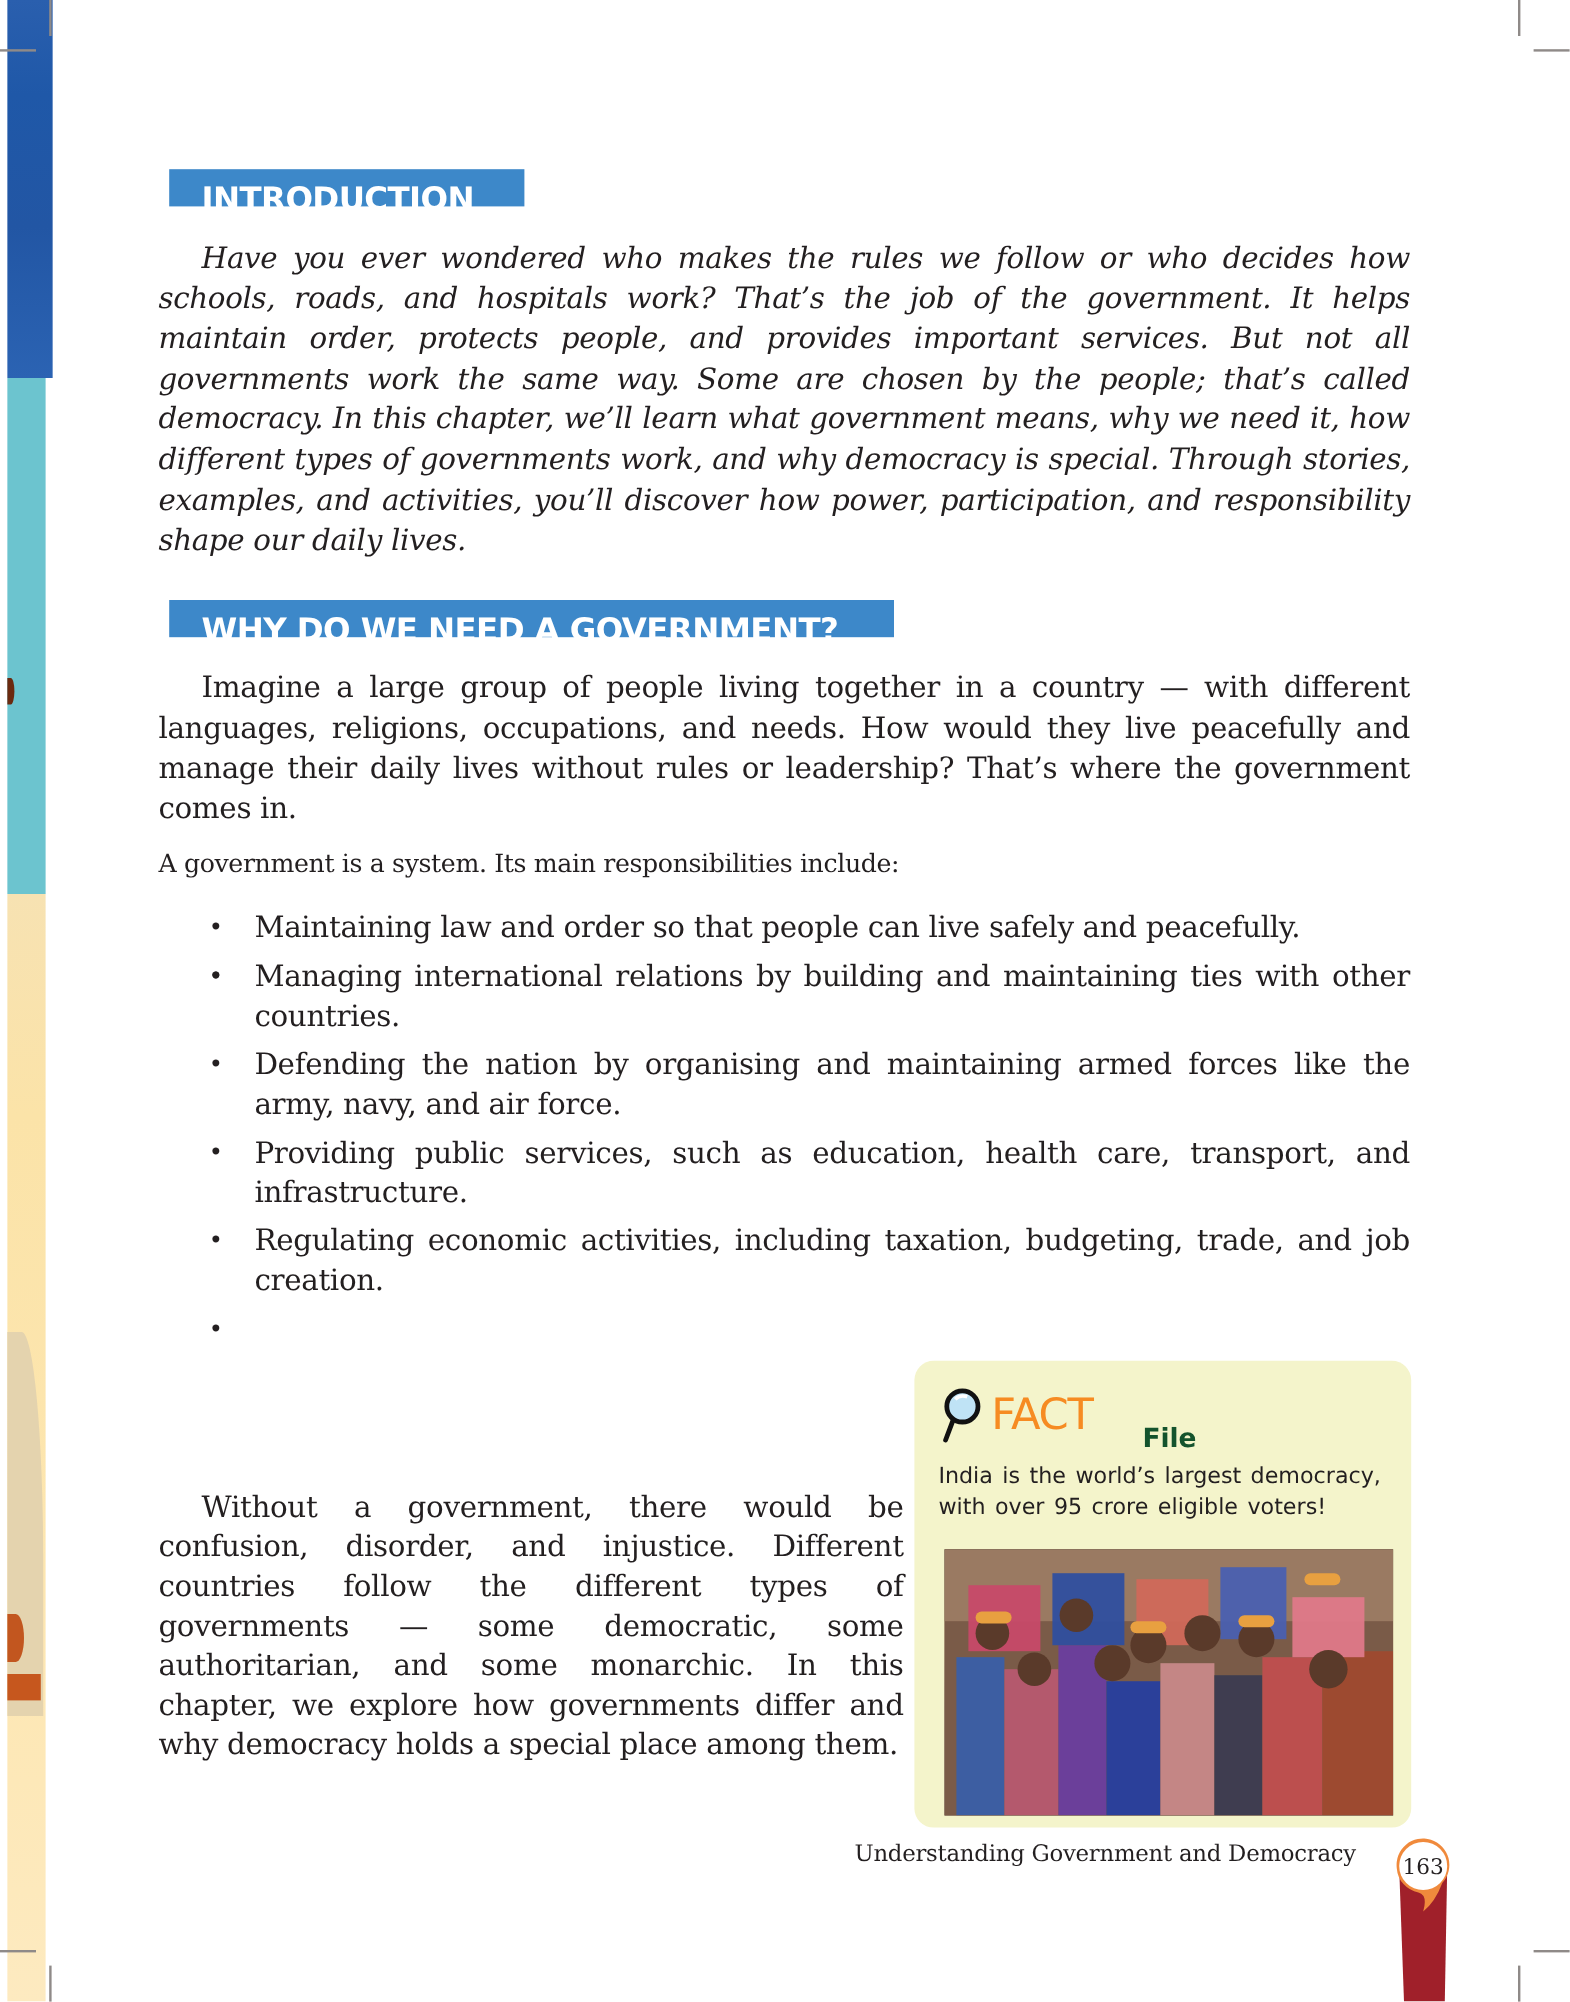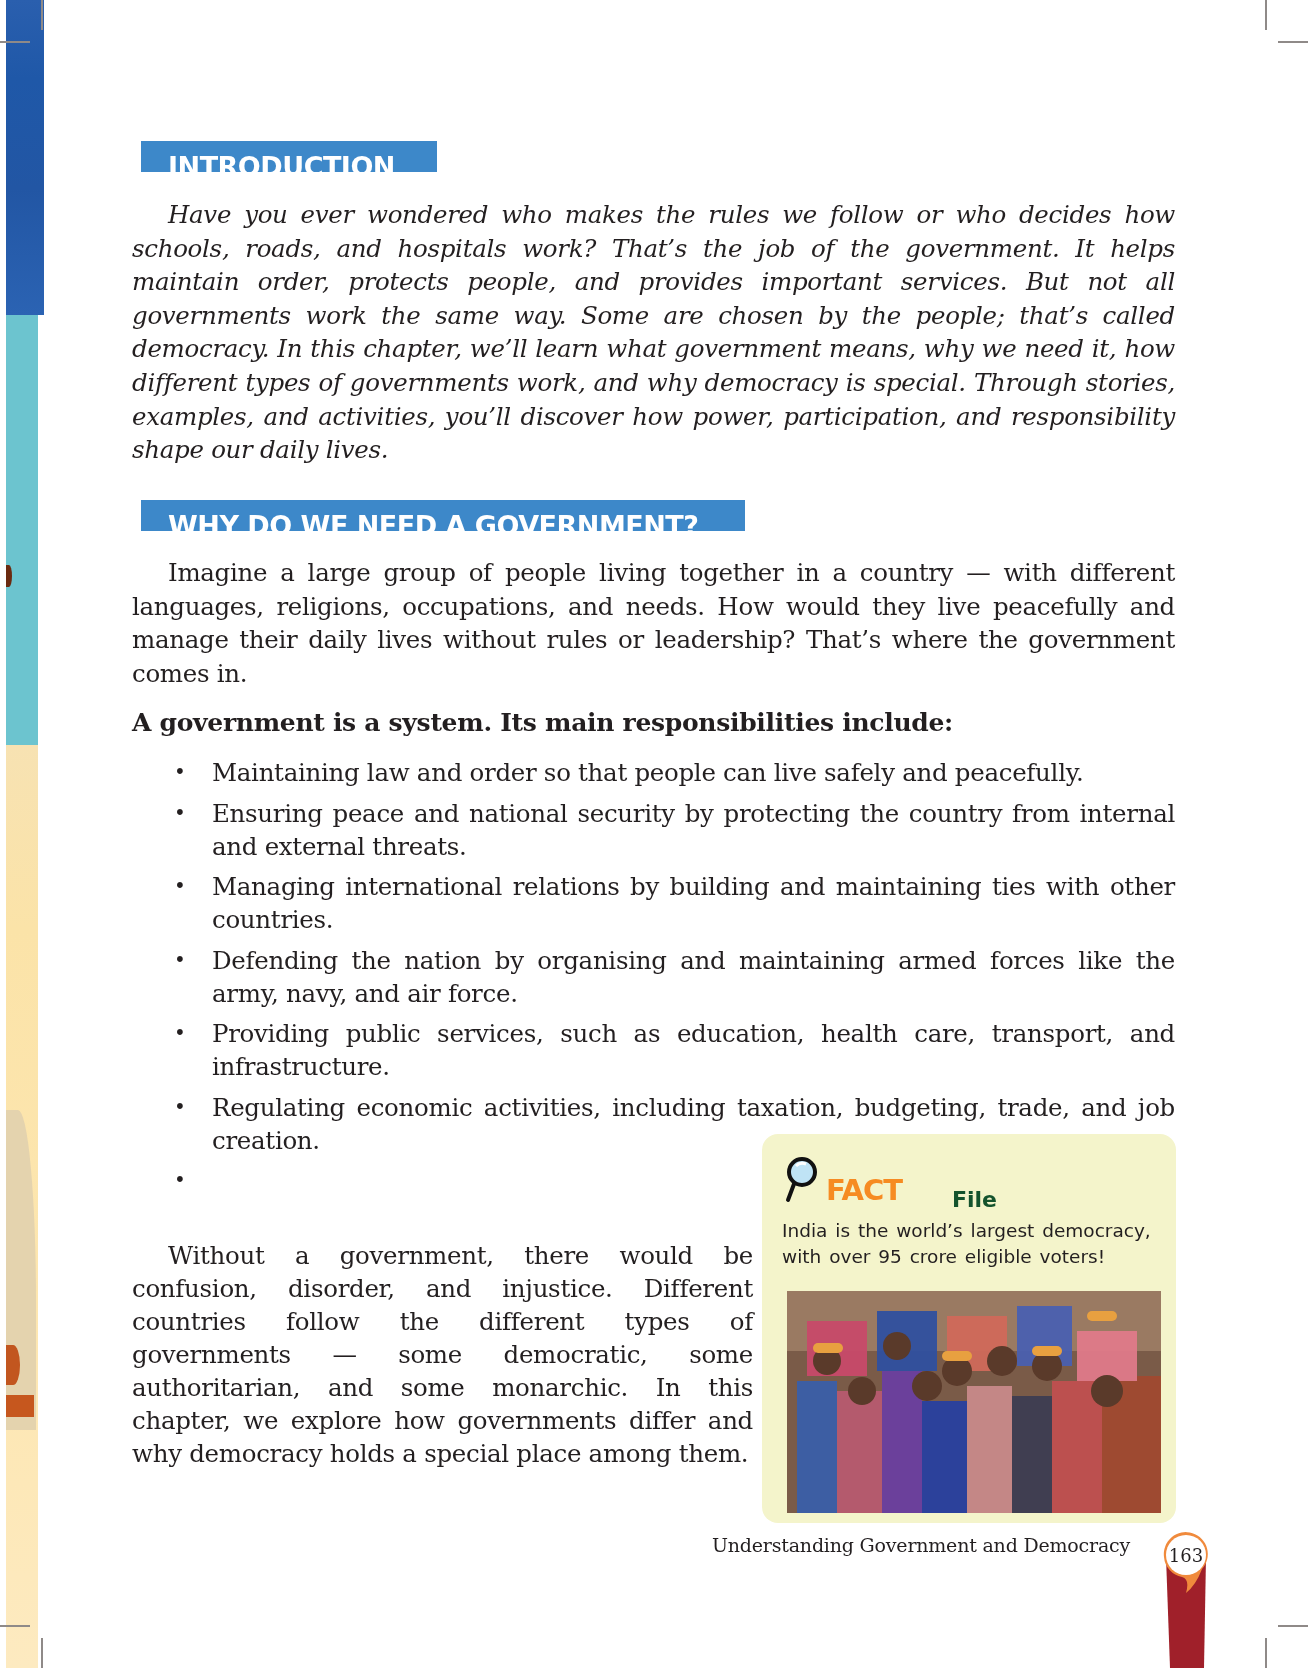--- a/index.html
+++ b/index.html
@@ -21,32 +21,32 @@
   
   .crop { position:absolute; background:#8f8a88; }
   
   .section-head { position:absolute; background:#3d88c9; color:#ffffff; height:31px;
       font-family:"DejaVu Sans", "Liberation Sans", sans-serif; font-weight:bold;
       font-size:27px; line-height:52px; padding-left:27px; box-sizing:border-box; letter-spacing:-0.5px; }
   
   .para { position:absolute; left:132px; width:1043px; font-size:24.5px; line-height:33.6px;
       text-align:justify; letter-spacing:-0.3px; }
   .para .first { text-indent:36px; }
-  .bold-line { position:absolute; left:132px; top:708px; font-size:25px; font-weight:bold; letter-spacing:-0.3px; }
+  .bold-line { position:absolute; left:132px; top:708px; font-size:21px; font-weight:normal; letter-spacing:-0.3px; }
   ul.resp { position:absolute; left:132px; top:756px; width:1043px; margin:0; padding:0; list-style:none; }
   ul.resp li { position:relative; padding-left:80px; font-size:24.5px; line-height:33px;
       text-align:justify; margin-bottom:7.5px; letter-spacing:-0.3px; }
   ul.resp li .dot { position:absolute; left:42px; top:0; font-size:20px; }
   ul.resp li.narrow { width:541px; }
   .para2 { position:absolute; left:132px; top:1239px; width:621px; font-size:24.5px; line-height:33px;
       text-align:justify; text-indent:36px; letter-spacing:-0.3px; }
   
   #fact { left:762px; top:1134px; width:414px; height:389px; background:#f4f4cb; border-radius:16px; }
-  #fact .title { position:absolute; left:64px; top:32px; font-family:"DejaVu Sans", "Liberation Sans", sans-serif;
-      font-weight:bold; color:#f68b22; font-size:29px; letter-spacing:-1px; line-height:48px; }
+  #fact .title { position:absolute; left:64px; top:22px; font-family:"DejaVu Sans", "Liberation Sans", sans-serif;
+      font-weight:normal; color:#f68b22; font-size:36px; letter-spacing:-1px; line-height:48px; }
   #fact .file { position:absolute; left:190px; top:54px; font-family:"DejaVu Sans", "Liberation Sans", sans-serif;
       font-weight:bold; color:#14532d; font-size:22px; line-height:24px; }
   #fact .mag { position:absolute; left:20px; top:22px; width:40px; height:48px; }
   #fact .text { position:absolute; left:20px; top:84px; width:380px; font-family:"DejaVu Sans", "Liberation Sans", sans-serif;
       font-size:18.5px; line-height:26px; color:#231f20; word-spacing:2px; }
   #fact .photo { position:absolute; left:25px; top:157px; width:374px; height:222px; overflow:hidden;
       background:linear-gradient(180deg,#6a5a4a 0%,#8b6b52 30%,#6a4b3f 60%,#5d3f36 100%); }
   
   .footer-title { position:absolute; right:178px; top:1534px; font-size:19px; letter-spacing:-0.2px; }
   #badge { left:1158px; top:1527px; width:56px; height:141px; }
@@ -80,21 +80,21 @@
 
 <div class="section-head" style="left:141px;top:500px;width:604px;">WHY DO WE NEED A GOVERNMENT?</div>
 <p class="para" style="top:556px;margin:0;">
   <span class="first" style="display:block;">Imagine a large group of people living together in a country — with different languages, religions, occupations, and needs. How would they live peacefully and manage their daily lives without rules or leadership? That’s where the government comes in.</span>
 </p>
 
 <div class="bold-line">A government is a system. Its main responsibilities include:</div>
 
 <ul class="resp">
   <li><span class="dot">•</span><span>Maintaining law and order so that people can live safely and peacefully.</span></li>
-  <li><span class="dot">•</span><span>Ensuring peace and national security by protecting the country from internal and external threats.</span></li>
+  <li><span class="dot">•</span></li>
   <li><span class="dot">•</span><span>Managing international relations by building and maintaining ties with other countries.</span></li>
   <li><span class="dot">•</span><span>Defending the nation by organising and maintaining armed forces like the army, navy, and air force.</span></li>
   <li><span class="dot">•</span><span>Providing public services, such as education, health care, transport, and infrastructure.</span></li>
   <li><span class="dot">•</span><span>Regulating economic activities, including taxation, budgeting, trade, and job creation.</span></li>
   <li class="narrow"><span class="dot">•</span></li>
 </ul>
 
 <p class="para2" style="margin:0;">Without a government, there would be confusion, disorder, and injustice. Different countries follow the different types of governments — some democratic, some authoritarian, and some monarchic. In this chapter, we explore how governments differ and why democracy holds a special place among them.</p>
 
 <div id="fact" class="abs">

